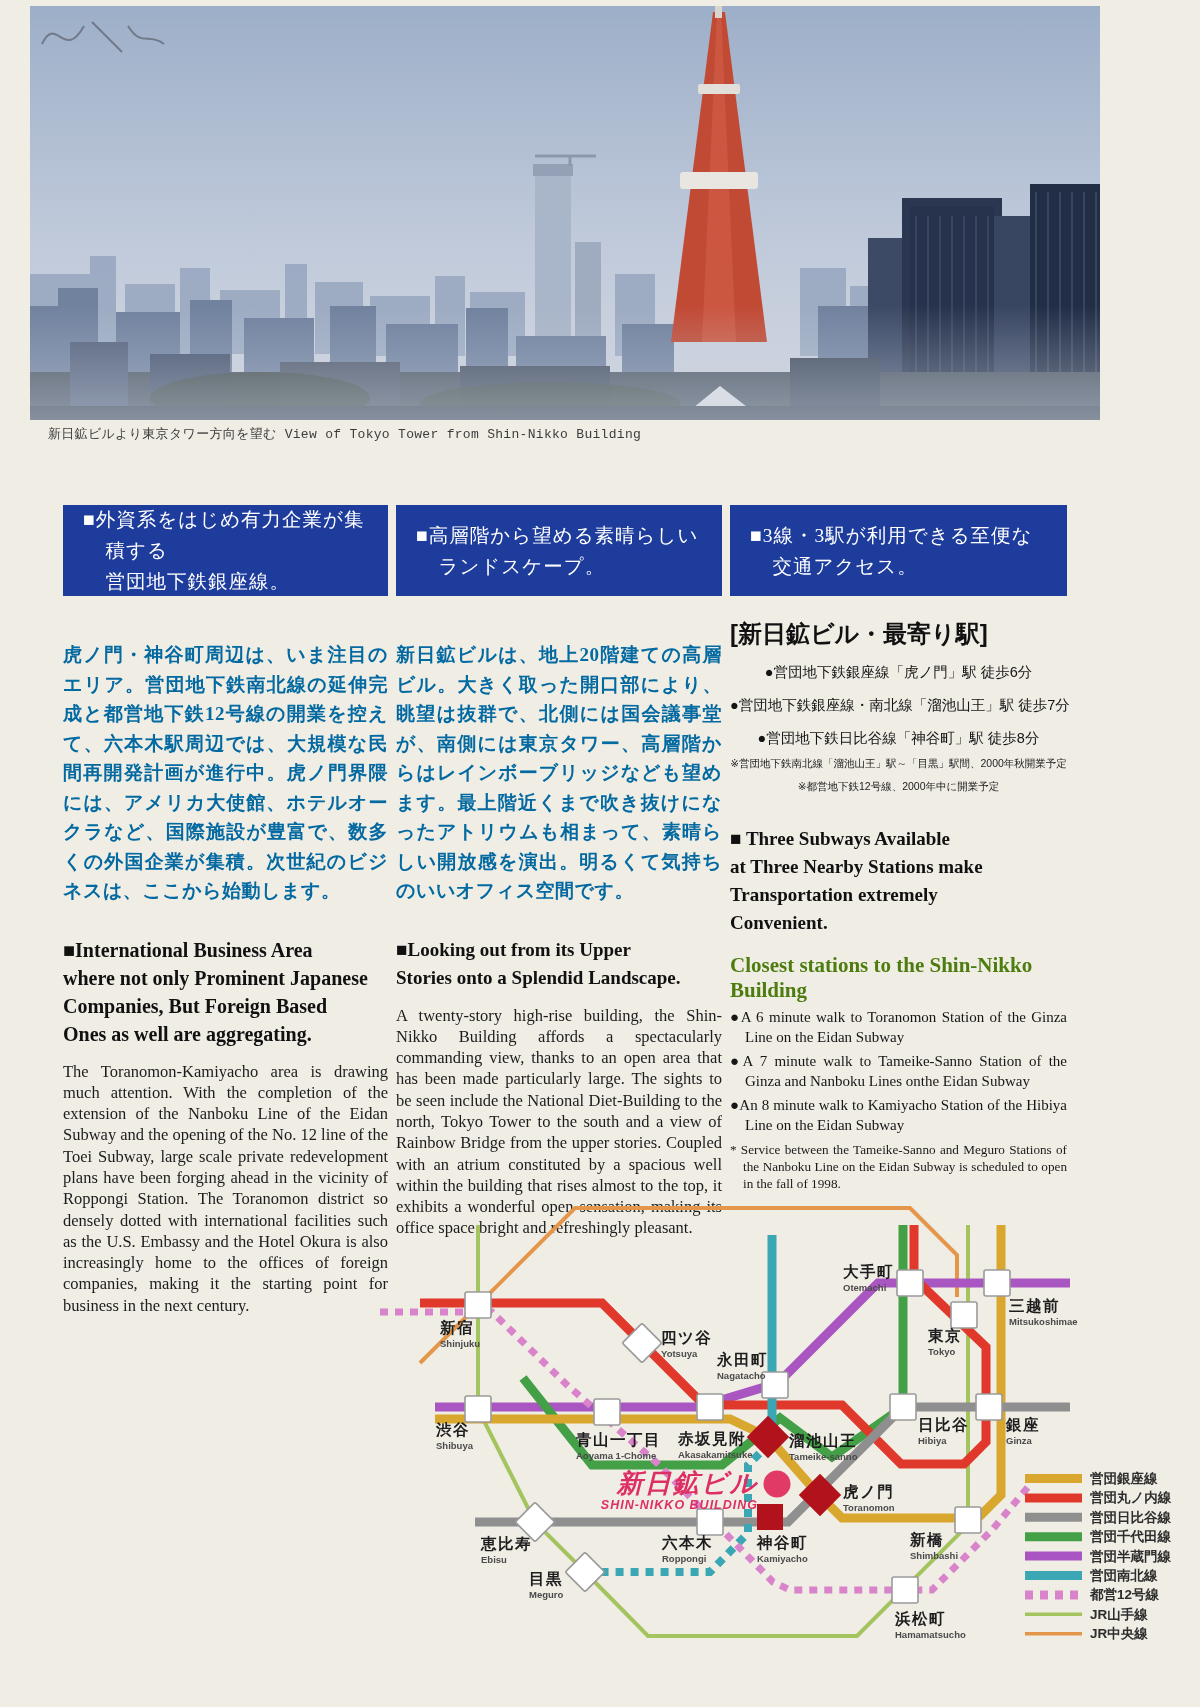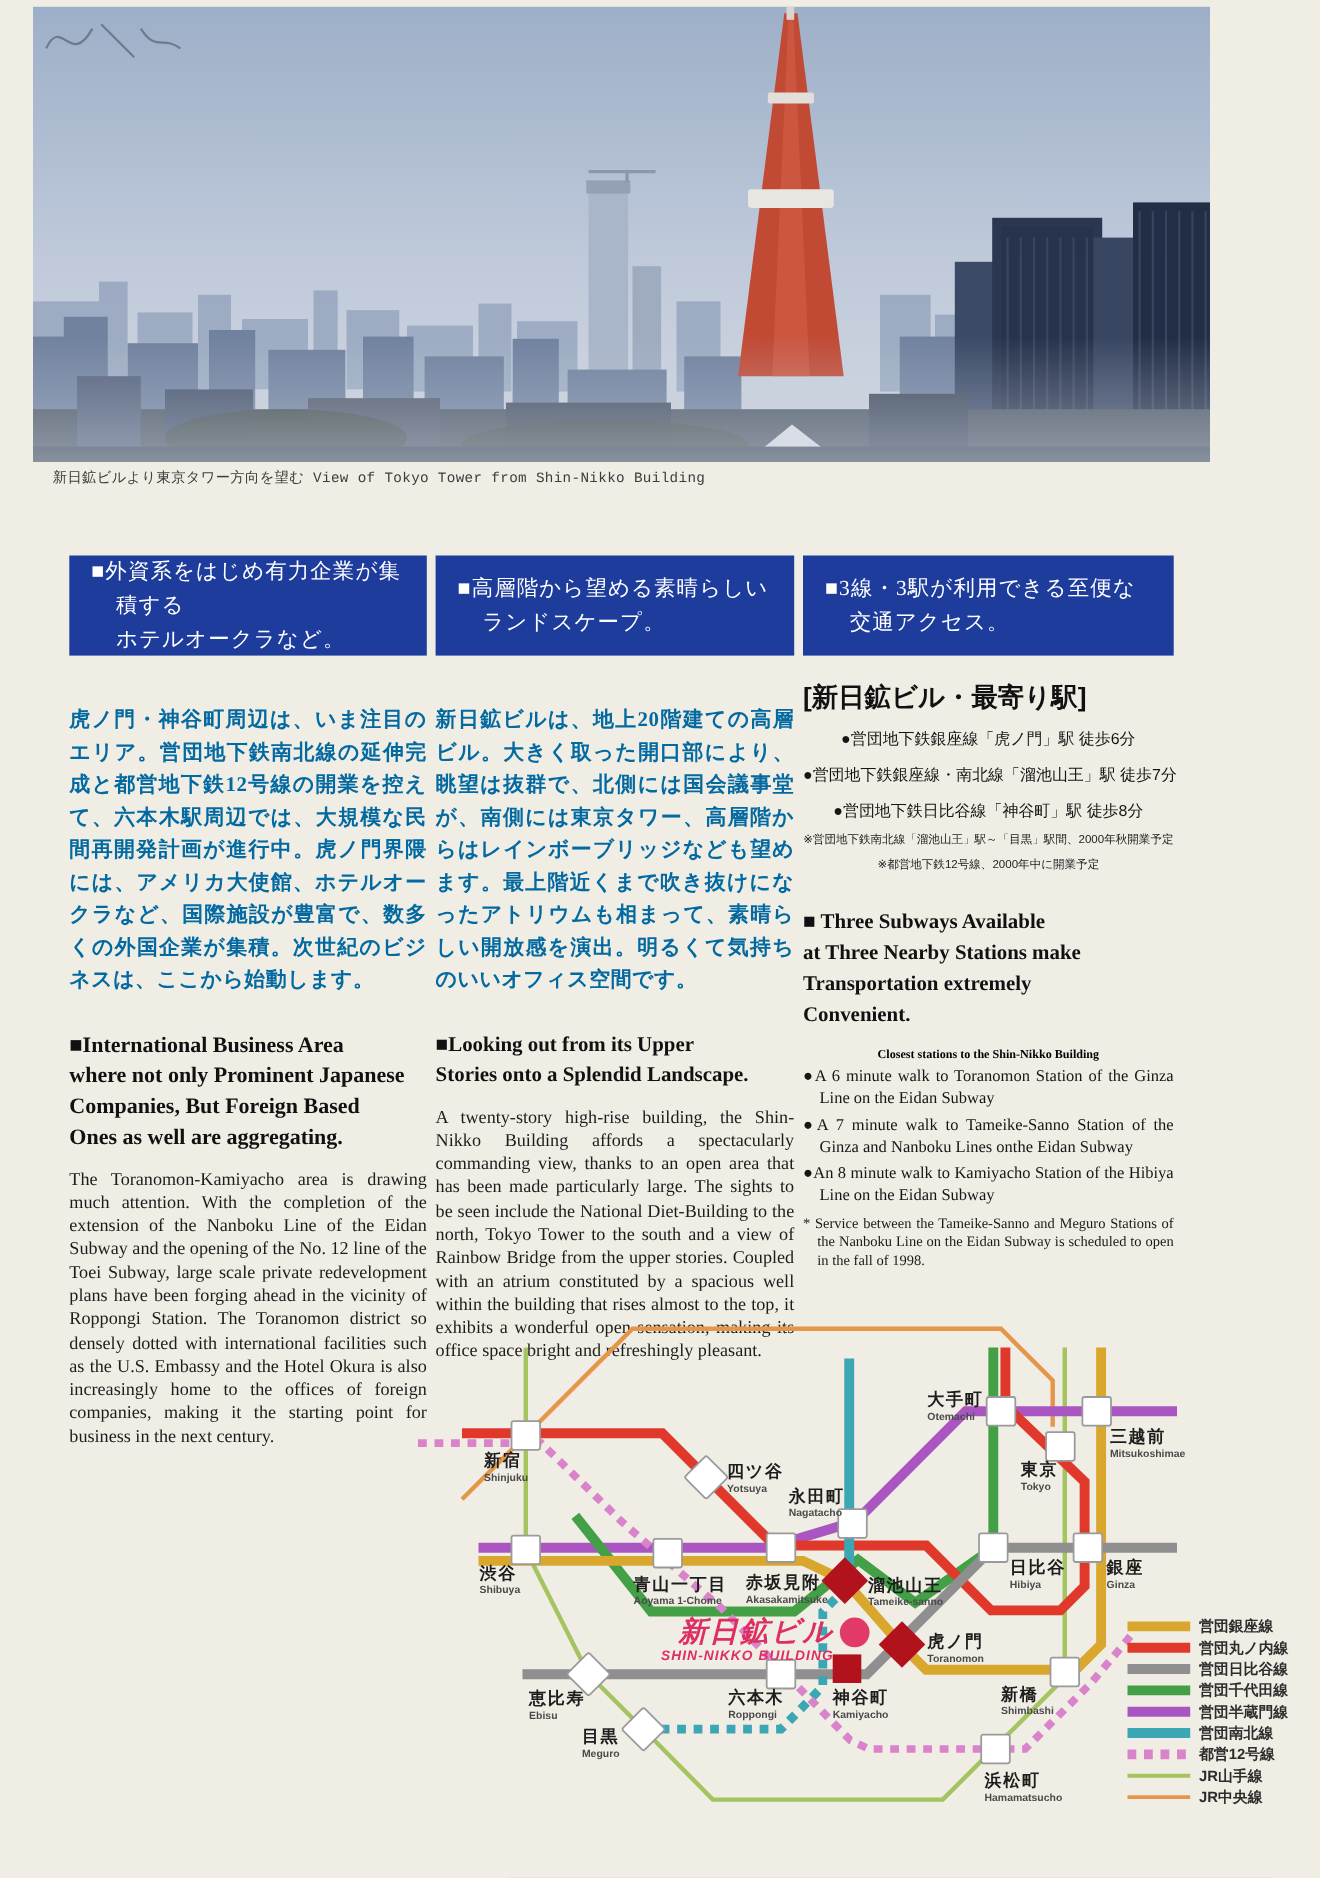--- a/index.html
+++ b/index.html
@@ -21,21 +21,21 @@
   .enhead{margin-top:30px;font-weight:bold;font-size:20px;line-height:28px;color:#111;white-space:pre-line;}
   .enhead.small{font-size:19px;}
   .enbody{margin-top:13px;font-size:16.5px;line-height:21.3px;color:#1c1c1c;text-align:justify;}
   .nearhead{margin-top:22px;font-family:"Liberation Sans","DejaVu Sans",sans-serif;
             font-weight:bold;font-size:24px;color:#111;}
   .jstation{margin-top:11px;font-family:"Liberation Sans","DejaVu Sans",sans-serif;
             font-size:14.5px;line-height:22px;color:#151515;white-space:nowrap;text-align:center;}
   .jnote{margin-top:6px;font-family:"Liberation Sans","DejaVu Sans",sans-serif;
          font-size:10.5px;line-height:17px;color:#222;white-space:nowrap;text-align:center;}
   .jnote:first-of-type{margin-top:12px;}
-  .closest{margin-top:16px;font-weight:bold;font-size:11px;color:#000000;text-align:center;}
+  .closest{margin-top:16px;font-weight:bold;font-size:21px;color:#4d7c0f;}
   .estation{margin-top:5px;font-size:15px;line-height:19.5px;color:#161616;
             padding-left:15px;text-indent:-15px;text-align:justify;}
   .enote{margin-top:6px;font-size:13.2px;line-height:17px;color:#1a1a1a;
          padding-left:13px;text-indent:-13px;text-align:justify;}
   .enote:first-of-type{margin-top:14px;}
   .map{position:absolute;left:380px;top:1085px;width:820px;height:580px;}
 </style>
 </head>
 <body>
 
@@ -130,21 +130,21 @@
       <path d="M12,38 C26,8 34,56 54,20 M62,16 L92,46 M98,20 C112,42 118,26 134,38" stroke="#4a4a55" stroke-width="2" fill="none" opacity=".55"></path>
     </svg>
   </div>
 
   <div class="caption">新日鉱ビルより東京タワー方向を望む  View of Tokyo Tower from Shin-Nikko Building</div>
 
   <div class="cols">
 
     <div class="col col1">
       <div class="colhead"><span class="ht">■外資系をはじめ有力企業が集積する
-ホテルオークラなど。</span></div>
+営団地下鉄銀座線。</span></div>
       <div class="jpbody">虎ノ門・神谷町周辺は、いま注目のエリア。営団地下鉄南北線の延伸完成と都営地下鉄12号線の開業を控えて、六本木駅周辺では、大規模な民間再開発計画が進行中。虎ノ門界隈には、アメリカ大使館、ホテルオークラなど、国際施設が豊富で、数多くの外国企業が集積。次世紀のビジネスは、ここから始動します。</div>
       <div class="enhead">■International Business Area
 where not only Prominent Japanese
 Companies, But Foreign Based
 Ones as well are aggregating.</div>
       <div class="enbody">The Toranomon-Kamiyacho area is drawing much attention.  With the completion of the extension of the Nanboku Line of the Eidan Subway and the opening of the No. 12 line of the Toei Subway, large scale private redevelopment plans have been forging ahead in the vicinity of Roppongi Station. The Toranomon district so densely dotted with international facilities such as the U.S. Embassy and the Hotel Okura is also increasingly home to the offices of foreign companies, making it the starting point for business in the next century.</div>
     </div>
 
     <div class="col col2">
       <div class="colhead"><span class="ht">■高層階から望める素晴らしい

